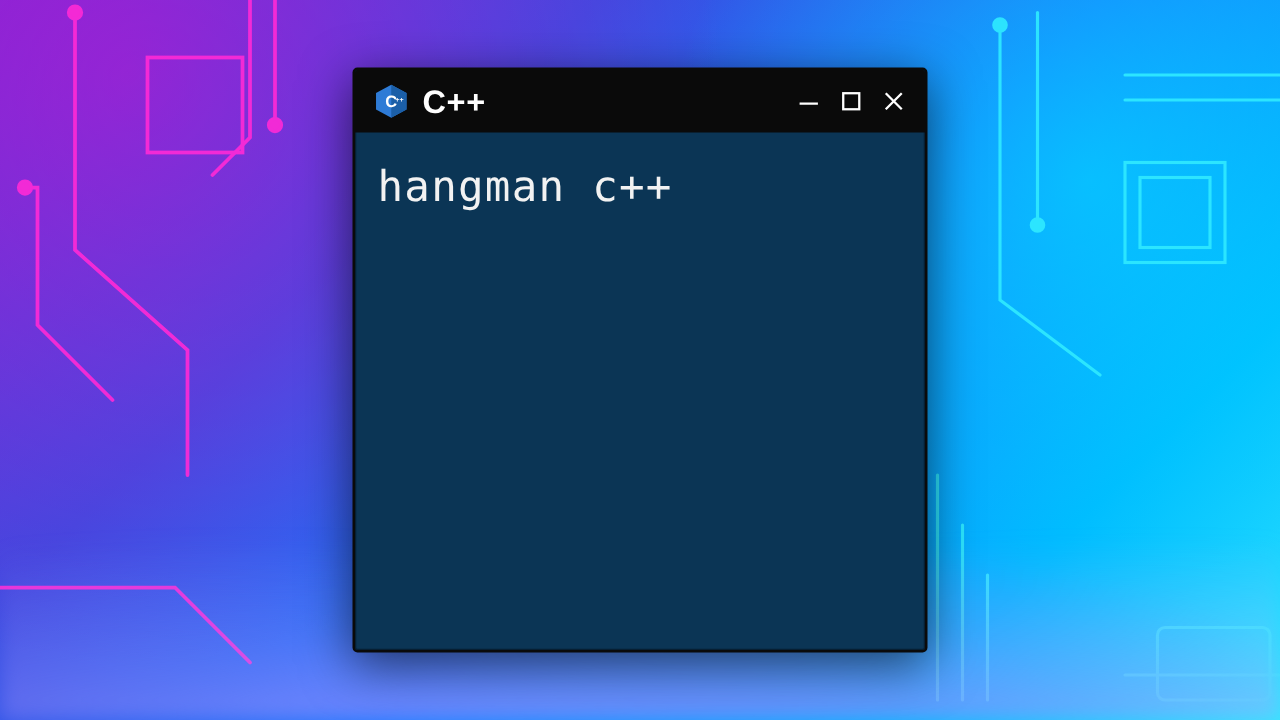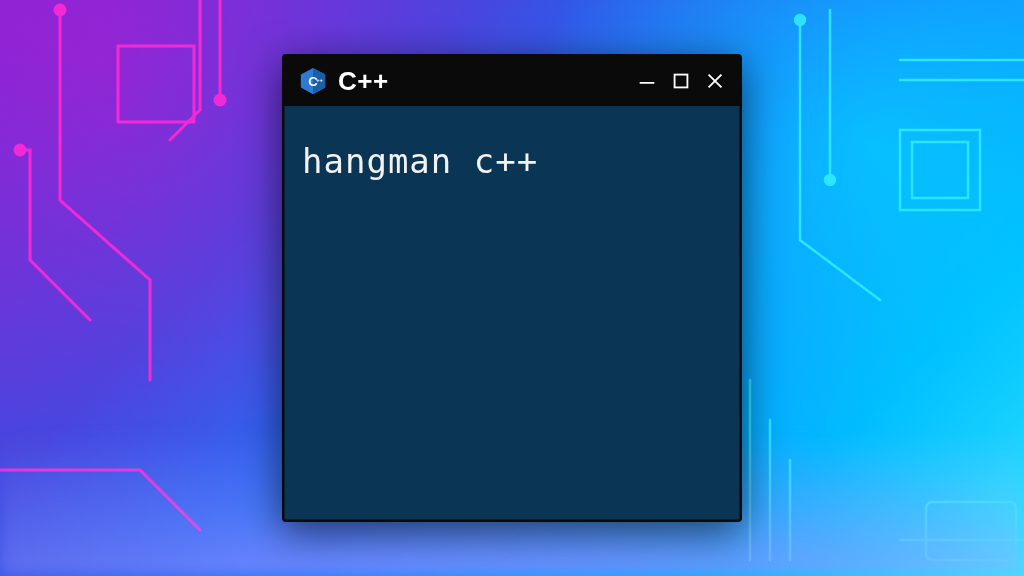--- a/index.html
+++ b/index.html
@@ -75,21 +75,21 @@
       display: flex; align-items: center; gap: 12px;
       color: #fff;
     }
     .ctrl {
       width: 22px; height: 22px; display: flex; align-items: center; justify-content: center;
       cursor: pointer;
     }
     .ctrl svg { width: 22px; height: 22px; stroke: #fff; fill: none; stroke-width: 2; }
 
     .content {
-      padding: 35px 18px;
+      padding: 24px 18px;
       color: #f2f2f2;
       font-size: 34px;
       font-family: 'Consolas','DejaVu Sans Mono','Menlo',monospace;
       letter-spacing: 1px;
       white-space: pre;
     }
   </style>
 </head>
 <body>
 

